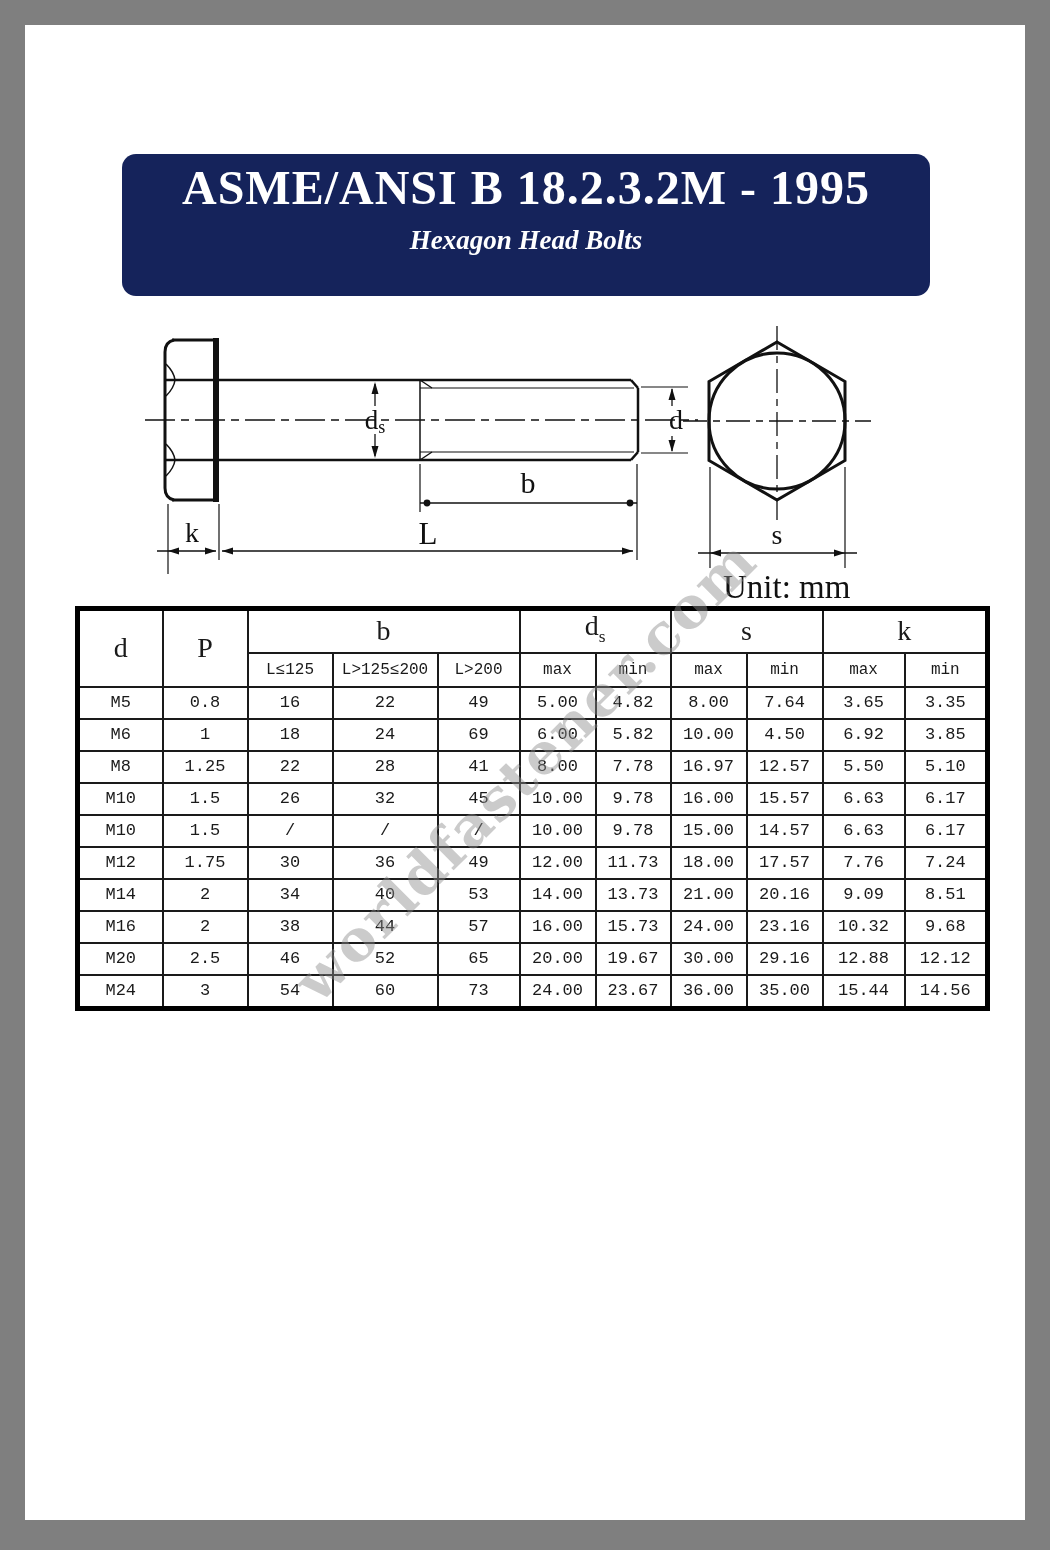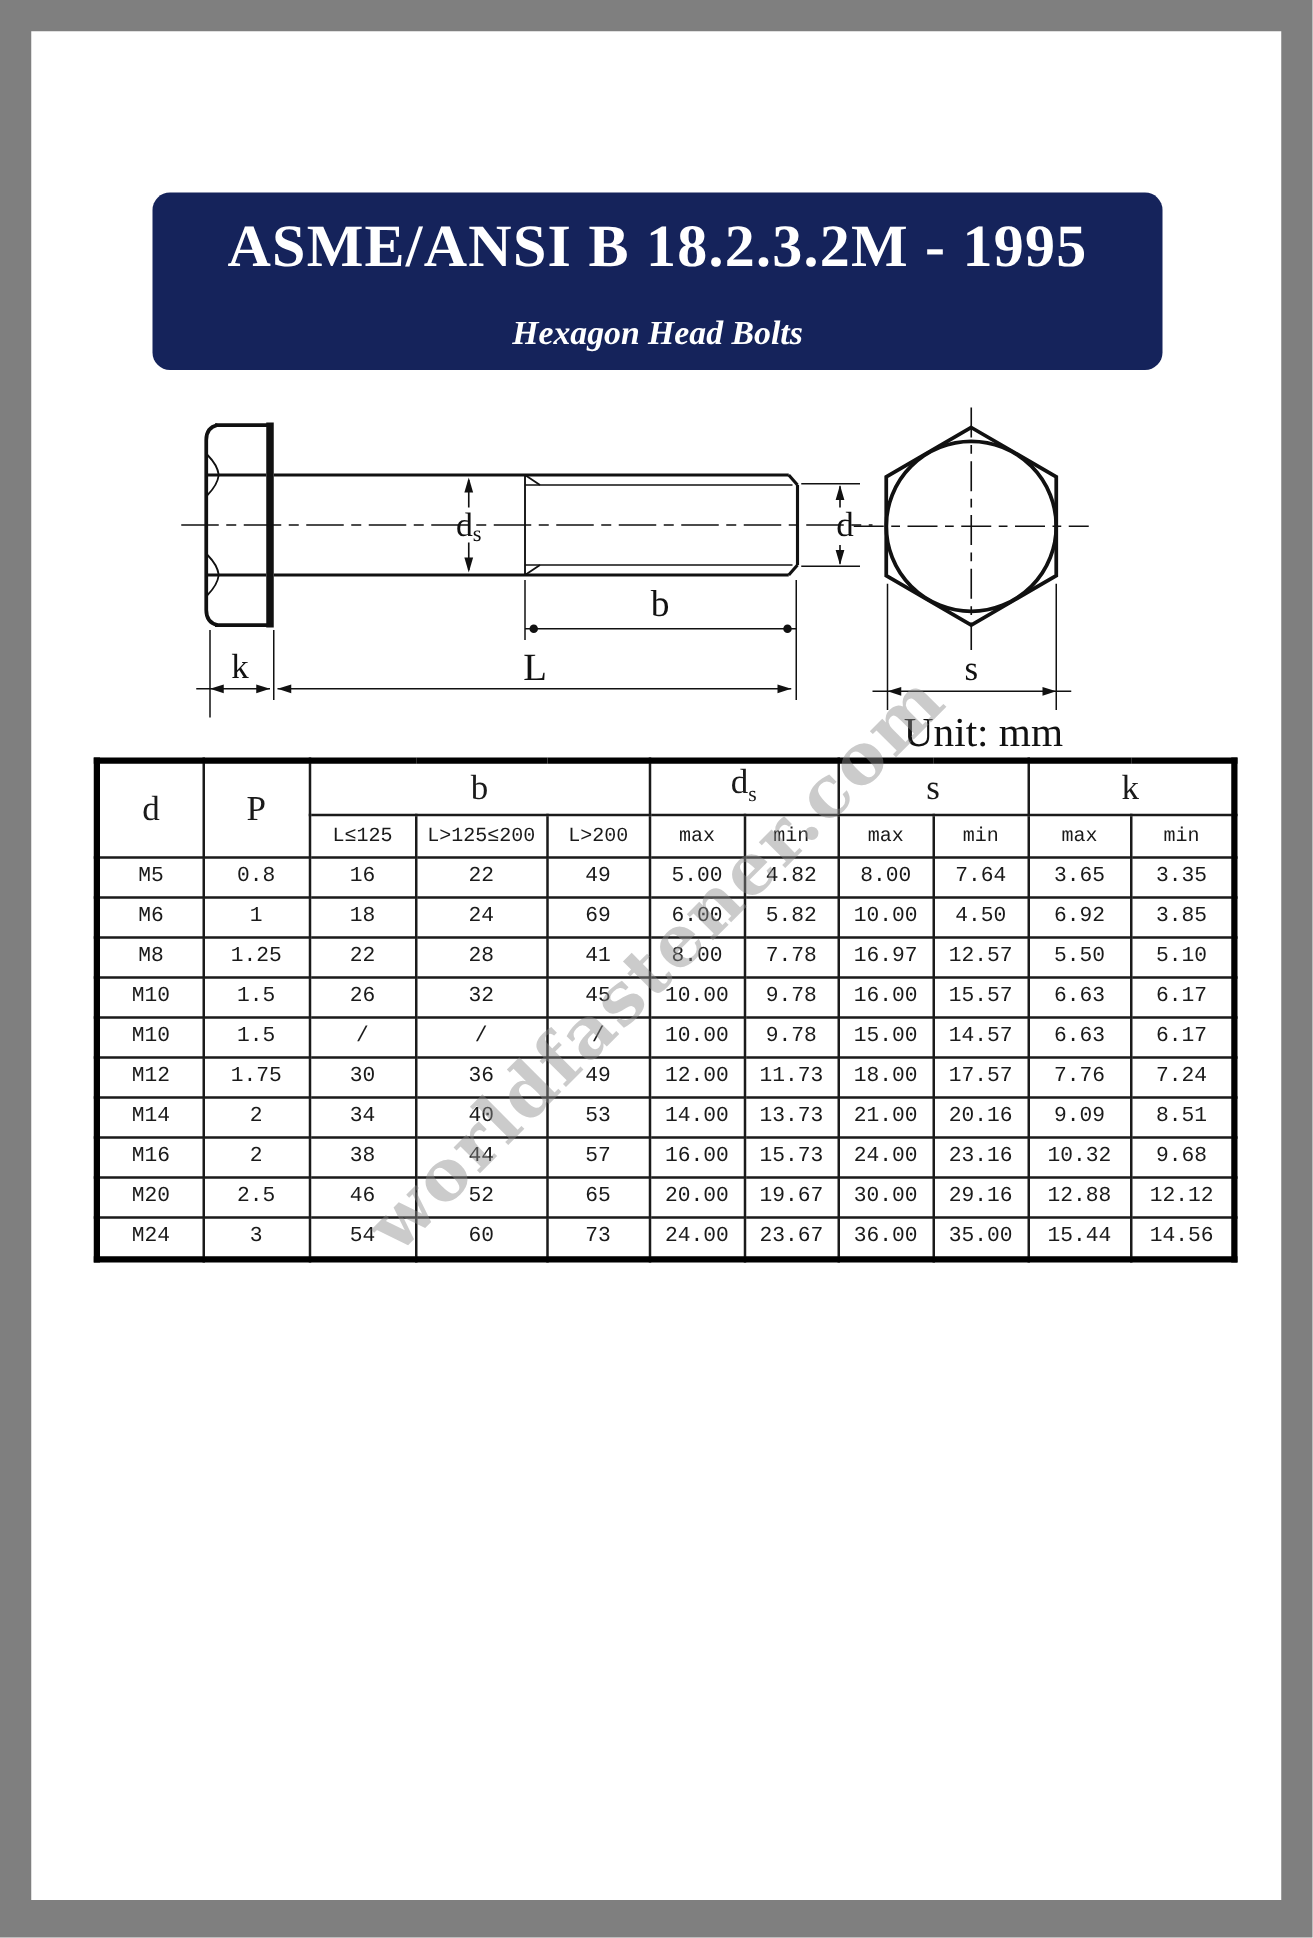--- a/index.html
+++ b/index.html
@@ -12,25 +12,25 @@
   .page{
     position:absolute;left:25px;top:25px;width:1000px;height:1495px;
     background:#ffffff;overflow:hidden;
   }
   
   .banner{
     position:absolute;left:97px;top:129px;width:808px;height:142px;
     background:#15235b;border-radius:14px;color:#fff;text-align:center;
   }
   .banner .title{
-    margin-top:16px;font-size:48px;font-weight:700;letter-spacing:1px;
+    margin-top:6px;font-size:48px;font-weight:700;letter-spacing:1px;
     font-family:"Liberation Serif", serif;
   }
   .banner .subtitle{
-    margin-top:26px;font-size:27px;font-weight:700;font-style:italic;
+    margin-top:10px;font-size:27px;font-weight:700;font-style:italic;
     font-family:"Liberation Serif", serif;
   }
   
   .drawing{position:absolute;left:105px;top:285px;width:770px;height:272px;}
   .drawing svg{display:block;width:100%;height:100%;}
   .drawing text{
     font-family:"Liberation Serif", serif;fill:#111;
   }
   
   .unit-label{

